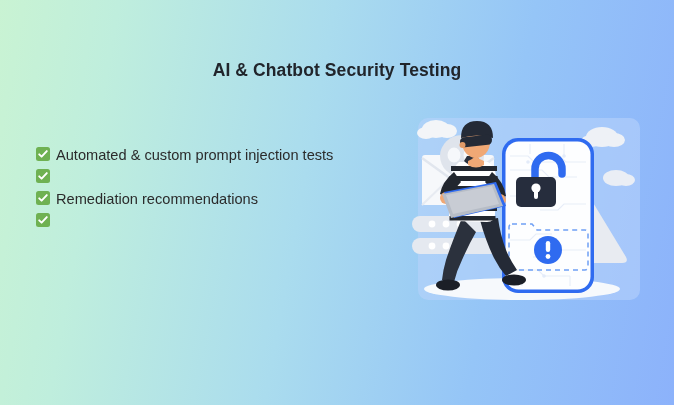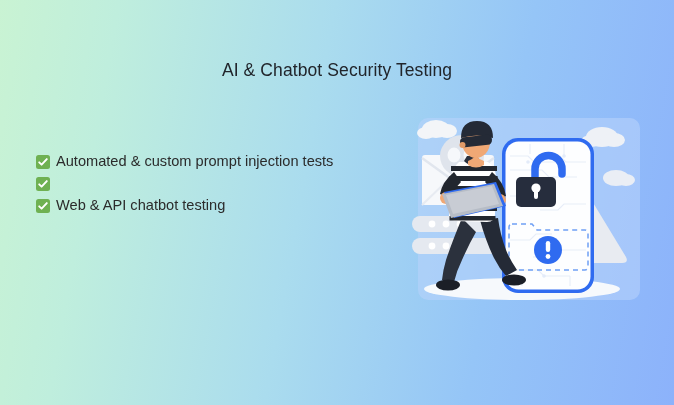--- a/index.html
+++ b/index.html
@@ -25,34 +25,34 @@
     overflow: hidden;
   }
   
   #title {
     position: absolute;
     left: 0;
     top: 60px;
     width: 674px;
     text-align: center;
     font-size: 17.5px;
-    font-weight: normal;
+    font-weight: bold;
     color: #21252b;
     letter-spacing: 0.1px;
   }
   
   #feature-list {
     position: absolute;
     left: 36px;
     top: 147px;
     width: 370px;
   }
   .feature-item {
     display: flex;
-    align-items: flex-end;
+    align-items: flex-start;
     height: 22px;
     margin-bottom: 0px;
   }
   .check-box {
     width: 14px;
     height: 14px;
     min-width: 14px;
     border-radius: 2.5px;
     background: #6fb152;
     margin-right: 6px;
@@ -96,28 +96,35 @@
 
 
     <div class="feature-item">
       <span class="check-box">
         <svg width="14" height="14" viewBox="0 0 14 14">
           <path d="M3.2 7.3 L5.6 9.7 L10.8 4.1" fill="none" stroke="#ffffff" stroke-width="1.9" stroke-linecap="round" stroke-linejoin="round"></path>
         </svg>
       </span>
     </div>
 
-
-    <div class="feature-item">
-      <span class="check-box">
-        <svg width="14" height="14" viewBox="0 0 14 14">
-          <path d="M3.2 7.3 L5.6 9.7 L10.8 4.1" fill="none" stroke="#ffffff" stroke-width="1.9" stroke-linecap="round" stroke-linejoin="round"></path>
-        </svg>
-      </span>
-      <span class="feature-label">Web &amp; API chatbot testing</span>
+    <div class="feature-item">
+      <span class="check-box">
+        <svg width="14" height="14" viewBox="0 0 14 14">
+          <path d="M3.2 7.3 L5.6 9.7 L10.8 4.1" fill="none" stroke="#ffffff" stroke-width="1.9" stroke-linecap="round" stroke-linejoin="round"></path>
+        </svg>
+      </span>
+      <span class="feature-label">Remediation recommendations</span>
+    </div>
+
+    <div class="feature-item">
+      <span class="check-box">
+        <svg width="14" height="14" viewBox="0 0 14 14">
+          <path d="M3.2 7.3 L5.6 9.7 L10.8 4.1" fill="none" stroke="#ffffff" stroke-width="1.9" stroke-linecap="round" stroke-linejoin="round"></path>
+        </svg>
+      </span>
     </div>
 
   </div>
 
   <div id="illustration">
     <svg width="262" height="210" viewBox="0 0 262 210" xmlns="http://www.w3.org/2000/svg">
 
       <g>
         <rect x="14" y="18" width="222" height="182" rx="10" fill="#b9d4fb" opacity="0.55"></rect>
       </g>

